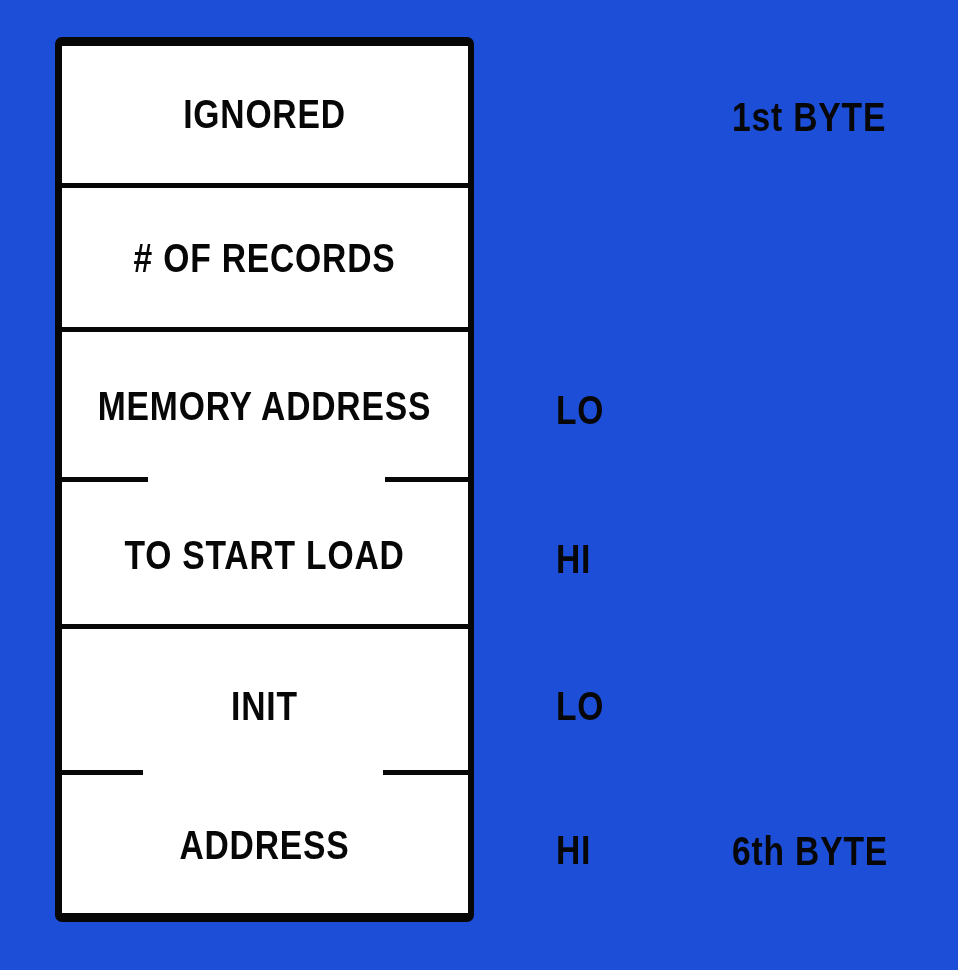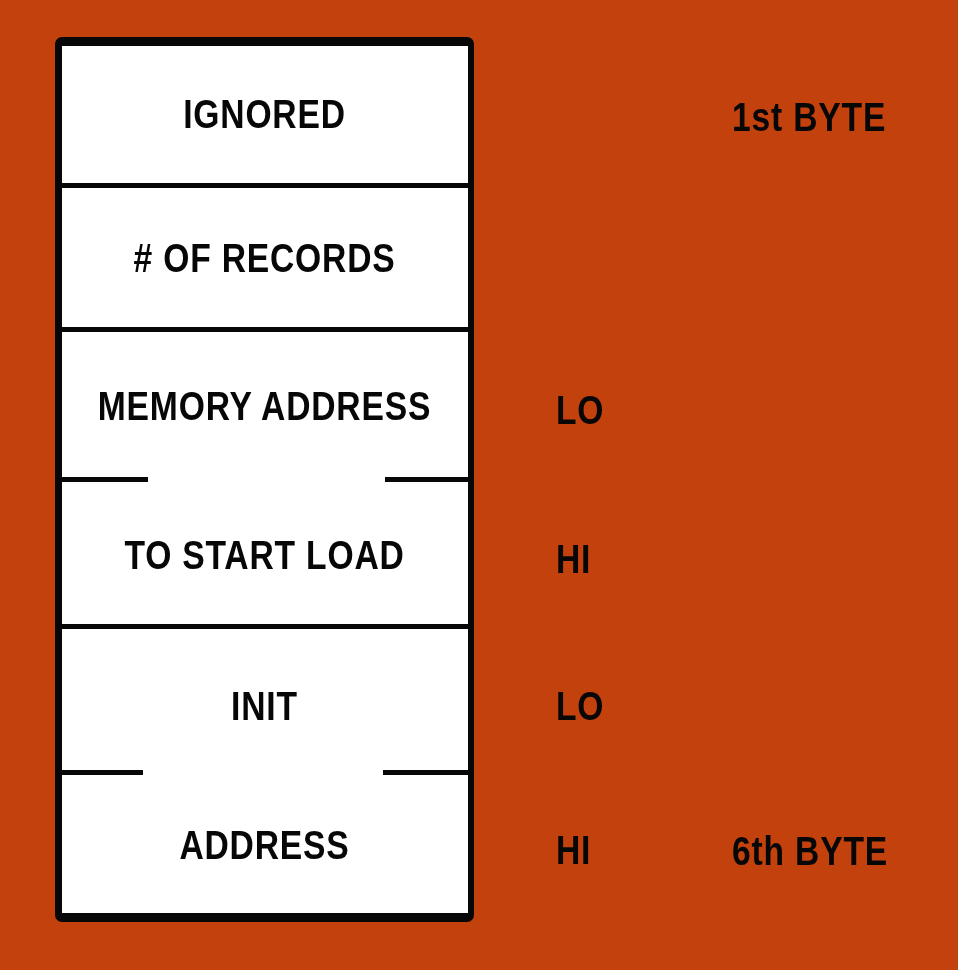--- a/index.html
+++ b/index.html
@@ -4,21 +4,21 @@
 <style>
   html, body {
     margin: 0;
     padding: 0;
     background: #ffffff;
   }
   .canvas {
     position: relative;
     width: 958px;
     height: 970px;
-    background: #c2410c;
+    background: #1d4ed8;
     overflow: hidden;
     font-family: "Liberation Sans", "DejaVu Sans", sans-serif;
     color: #070707;
   }
   
   .mem-box {
     position: absolute;
     left: 55px;
     top: 37px;
     width: 419px;

